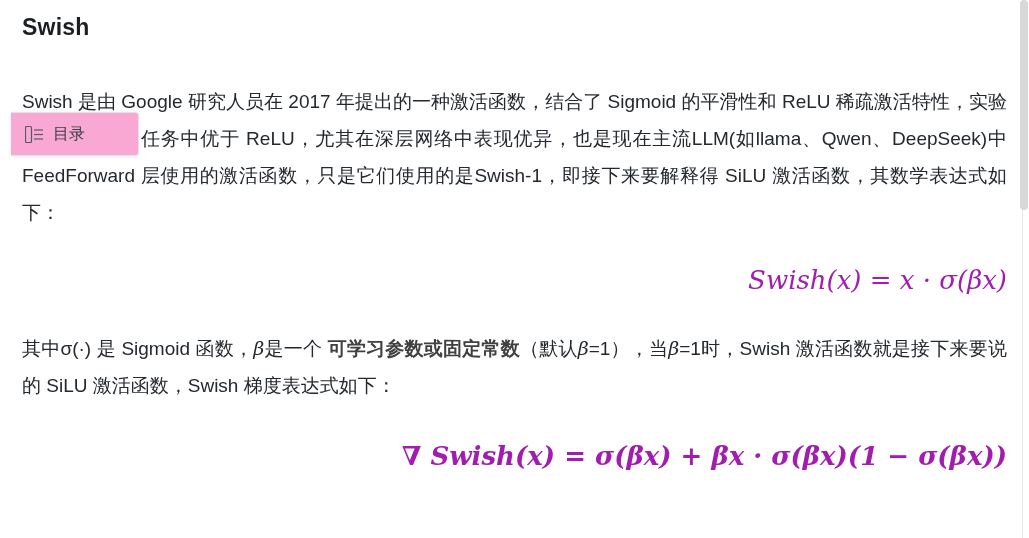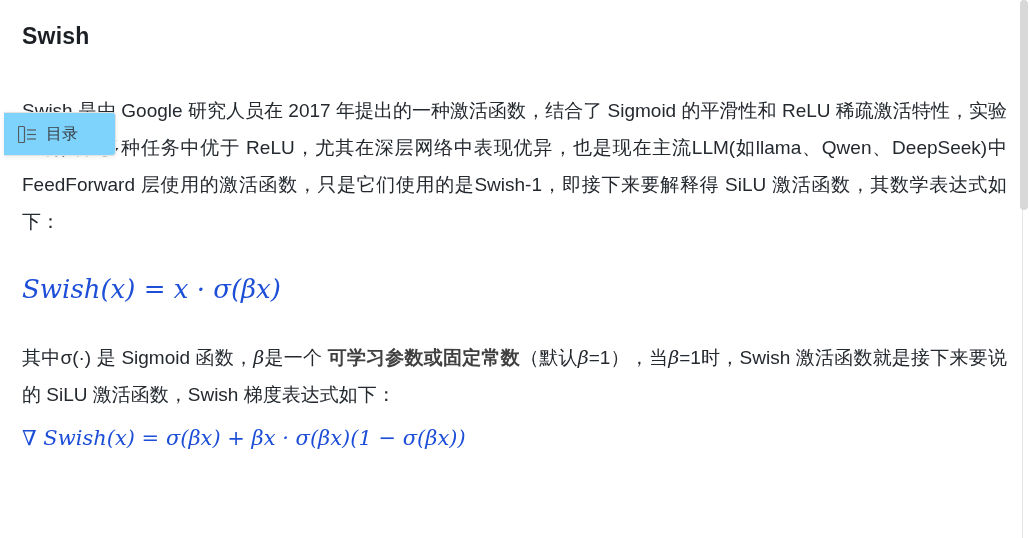--- a/index.html
+++ b/index.html
@@ -13,21 +13,21 @@
     font-family: "Liberation Sans", sans-serif;
     color: #1f2328;
     position: relative;
     overflow: hidden;
   }
   .page {
     position: relative;
     width: 1029px;
     height: 538px;
     box-sizing: border-box;
-    padding: 9px 22px;
+    padding: 0 22px;
   }
   .right-rule {
     position: absolute;
     top: 0;
     right: 6px;
     width: 1px;
     height: 538px;
     background: #e6e6e6;
   }
   .scroll-thumb {
@@ -59,42 +59,43 @@
     margin-top: 42px;
   }
   .para.second {
     margin-top: 35px;
   }
   .bold-inline {
     font-weight: bold;
     color: #404040;
   }
   .formula {
-    text-align: left;
+    text-align: right;
     font-family: "DejaVu Serif", serif;
     font-style: italic;
-    color: #1d4ed8;
+    color: #a21caf;
     margin: 0;
   }
   .formula.f1 {
     font-size: 26px;
     margin-top: 34px;
   }
   .formula.f2 {
-    font-size: 21px;
-    margin-top: 13px;
+    font-size: 26px;
+    margin-top: 37px;
+    font-weight: bold;
   }
   
   .toc-widget {
     position: absolute;
-    left: 4px;
+    left: 11px;
     top: 112px;
-    width: 112px;
+    width: 128px;
     height: 44px;
-    background: #7dd3fc;
+    background: #f9a8d4;
     border: 1px solid #e3e3e3;
     border-left: none;
     border-radius: 0 4px 4px 0;
     box-shadow: 0 1px 4px rgba(0,0,0,0.08);
     display: flex;
     align-items: center;
     gap: 9px;
     padding-left: 14px;
     box-sizing: border-box;
   }

